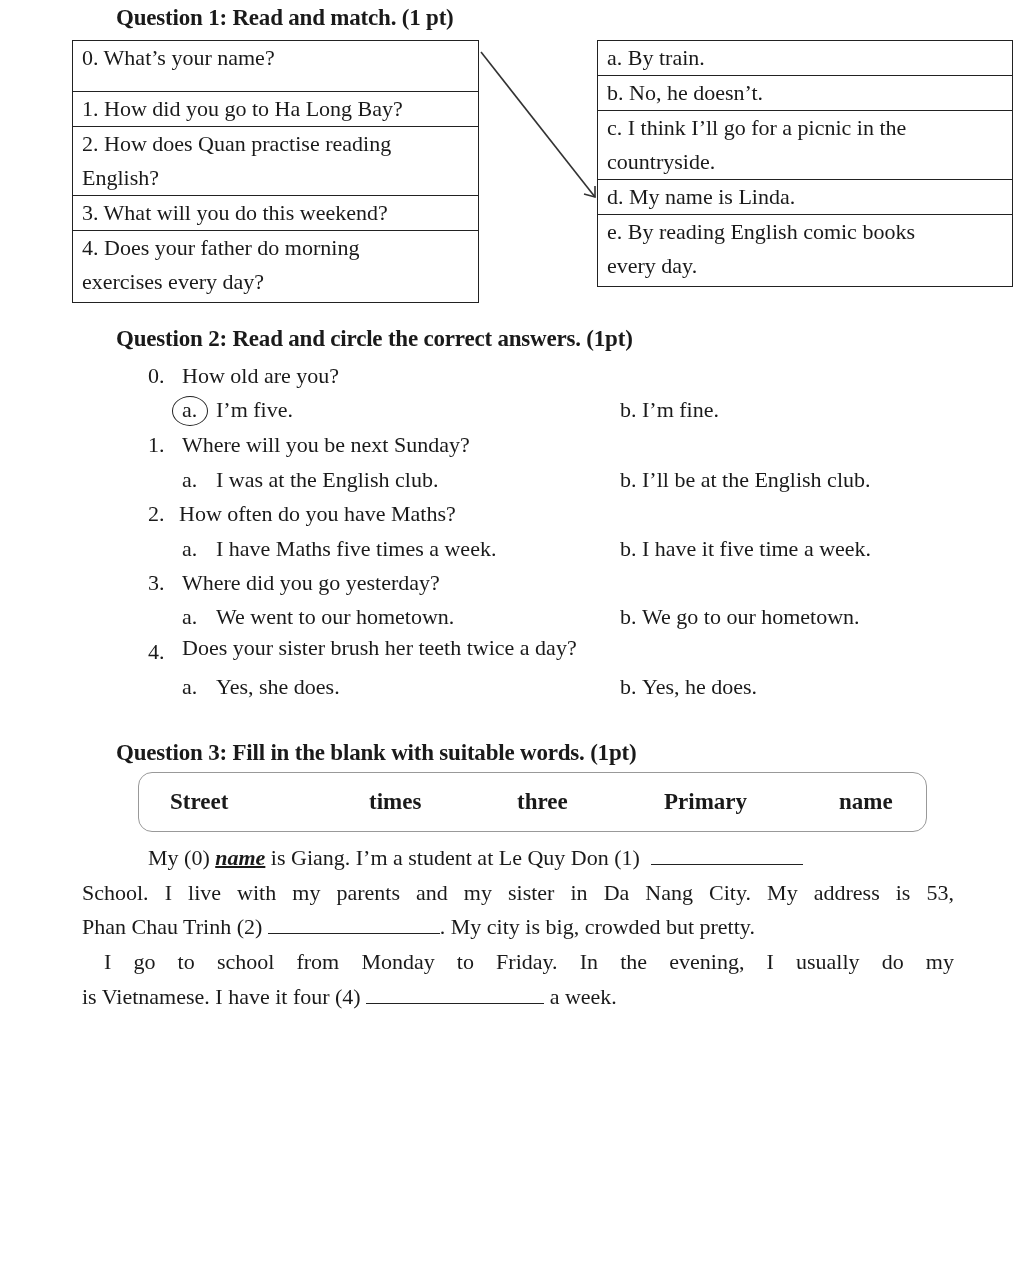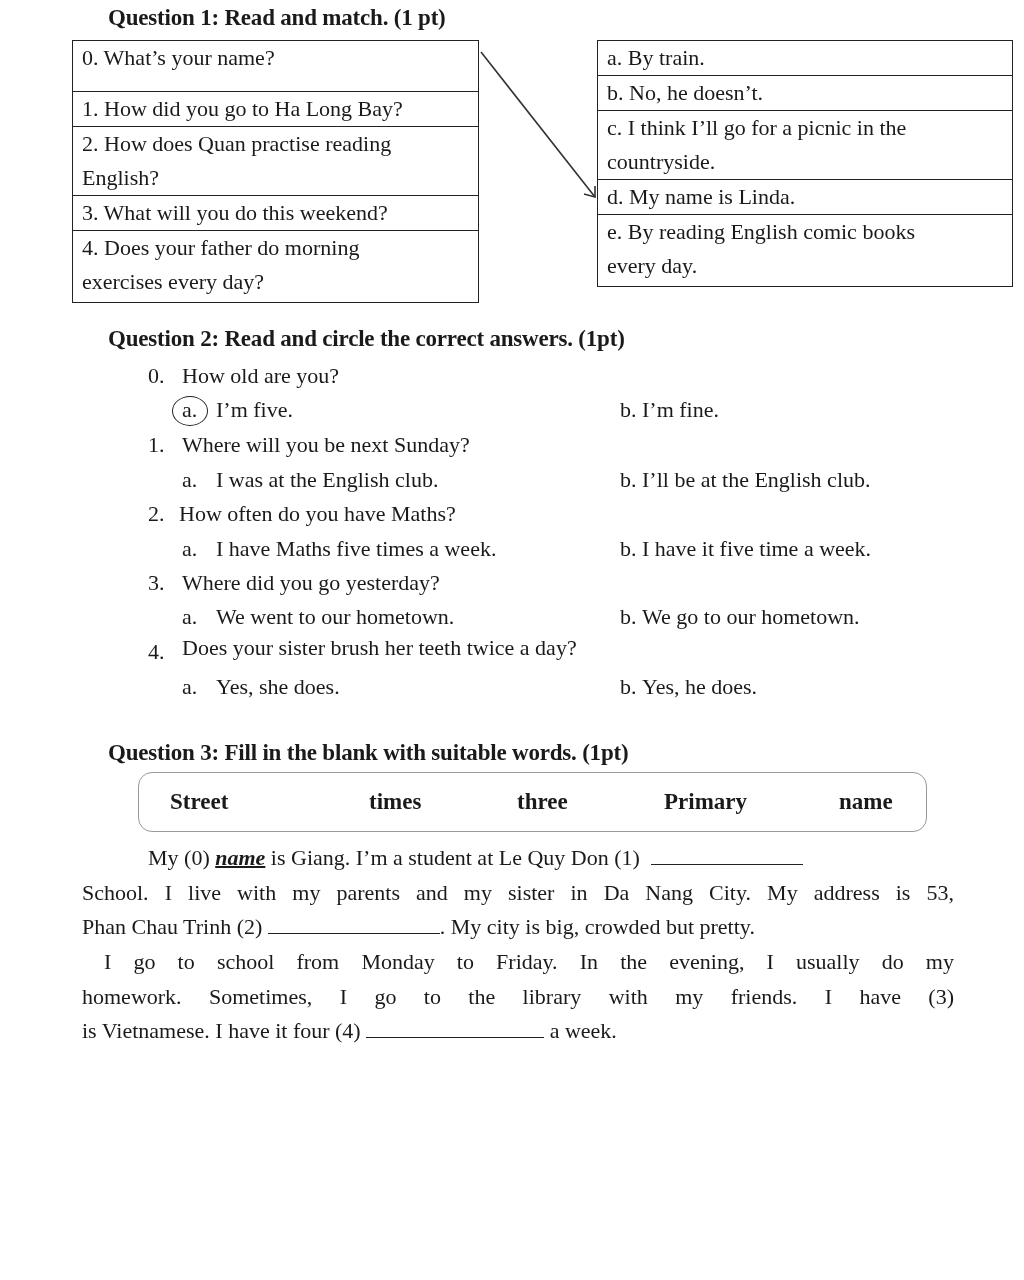--- a/index.html
+++ b/index.html
@@ -3,21 +3,21 @@
 <meta charset="utf-8">
 <style>
   html, body { margin: 0; padding: 0; background: #ffffff; }
   body {
     width: 1024px; height: 1280px; position: relative; overflow: hidden;
     font-family: "Liberation Serif", "DejaVu Serif", serif;
     color: #1a1a1a;
   }
   .abs { position: absolute; }
   .heading {
-    font-weight: bold; font-size: 23px; letter-spacing: -0.2px; white-space: nowrap;
+    font-weight: bold; font-size: 23px; letter-spacing: -0.2px; white-space: nowrap; margin-left: 8px;
   }
   .q1-table {
     position: absolute; border-collapse: collapse;
   }
   .q1-table td {
     border: 1.6px solid #222;
     font-size: 22px; line-height: 34px;
     padding: 0 9px; vertical-align: top;
   }
   .arrow-svg { position: absolute; left: 0; top: 0; pointer-events: none; }
@@ -158,17 +158,16 @@
     <span>My (0) </span><span class="ans-word">name</span><span> is Giang. I’m a student at Le Quy Don (1) </span><span class="blank" style="width:152px; margin-left:6px;"></span>
   </span>
   <span class="jline">School. I live with my parents and my sister in Da Nang City. My address is 53,</span>
   <span class="nline">
     <span>Phan Chau Trinh (2) </span><span class="blank" style="width:172px;"></span><span>. My city is big, crowded but pretty.</span>
   </span>
 </div>
 
 <div class="para" style="top:945px;">
   <span class="jline" style="padding-left:22px;">I go to school from Monday to Friday. In the evening, I usually do my</span>
-  <span class="jline">homework. Sometimes, I go to the library with my friends. I have (3)</span>
   <span class="nline">
     <span>is Vietnamese. I have it four (4) </span><span class="blank" style="width:178px;"></span><span> a week.</span>
   </span>
 </div>
 
 </body></html>

